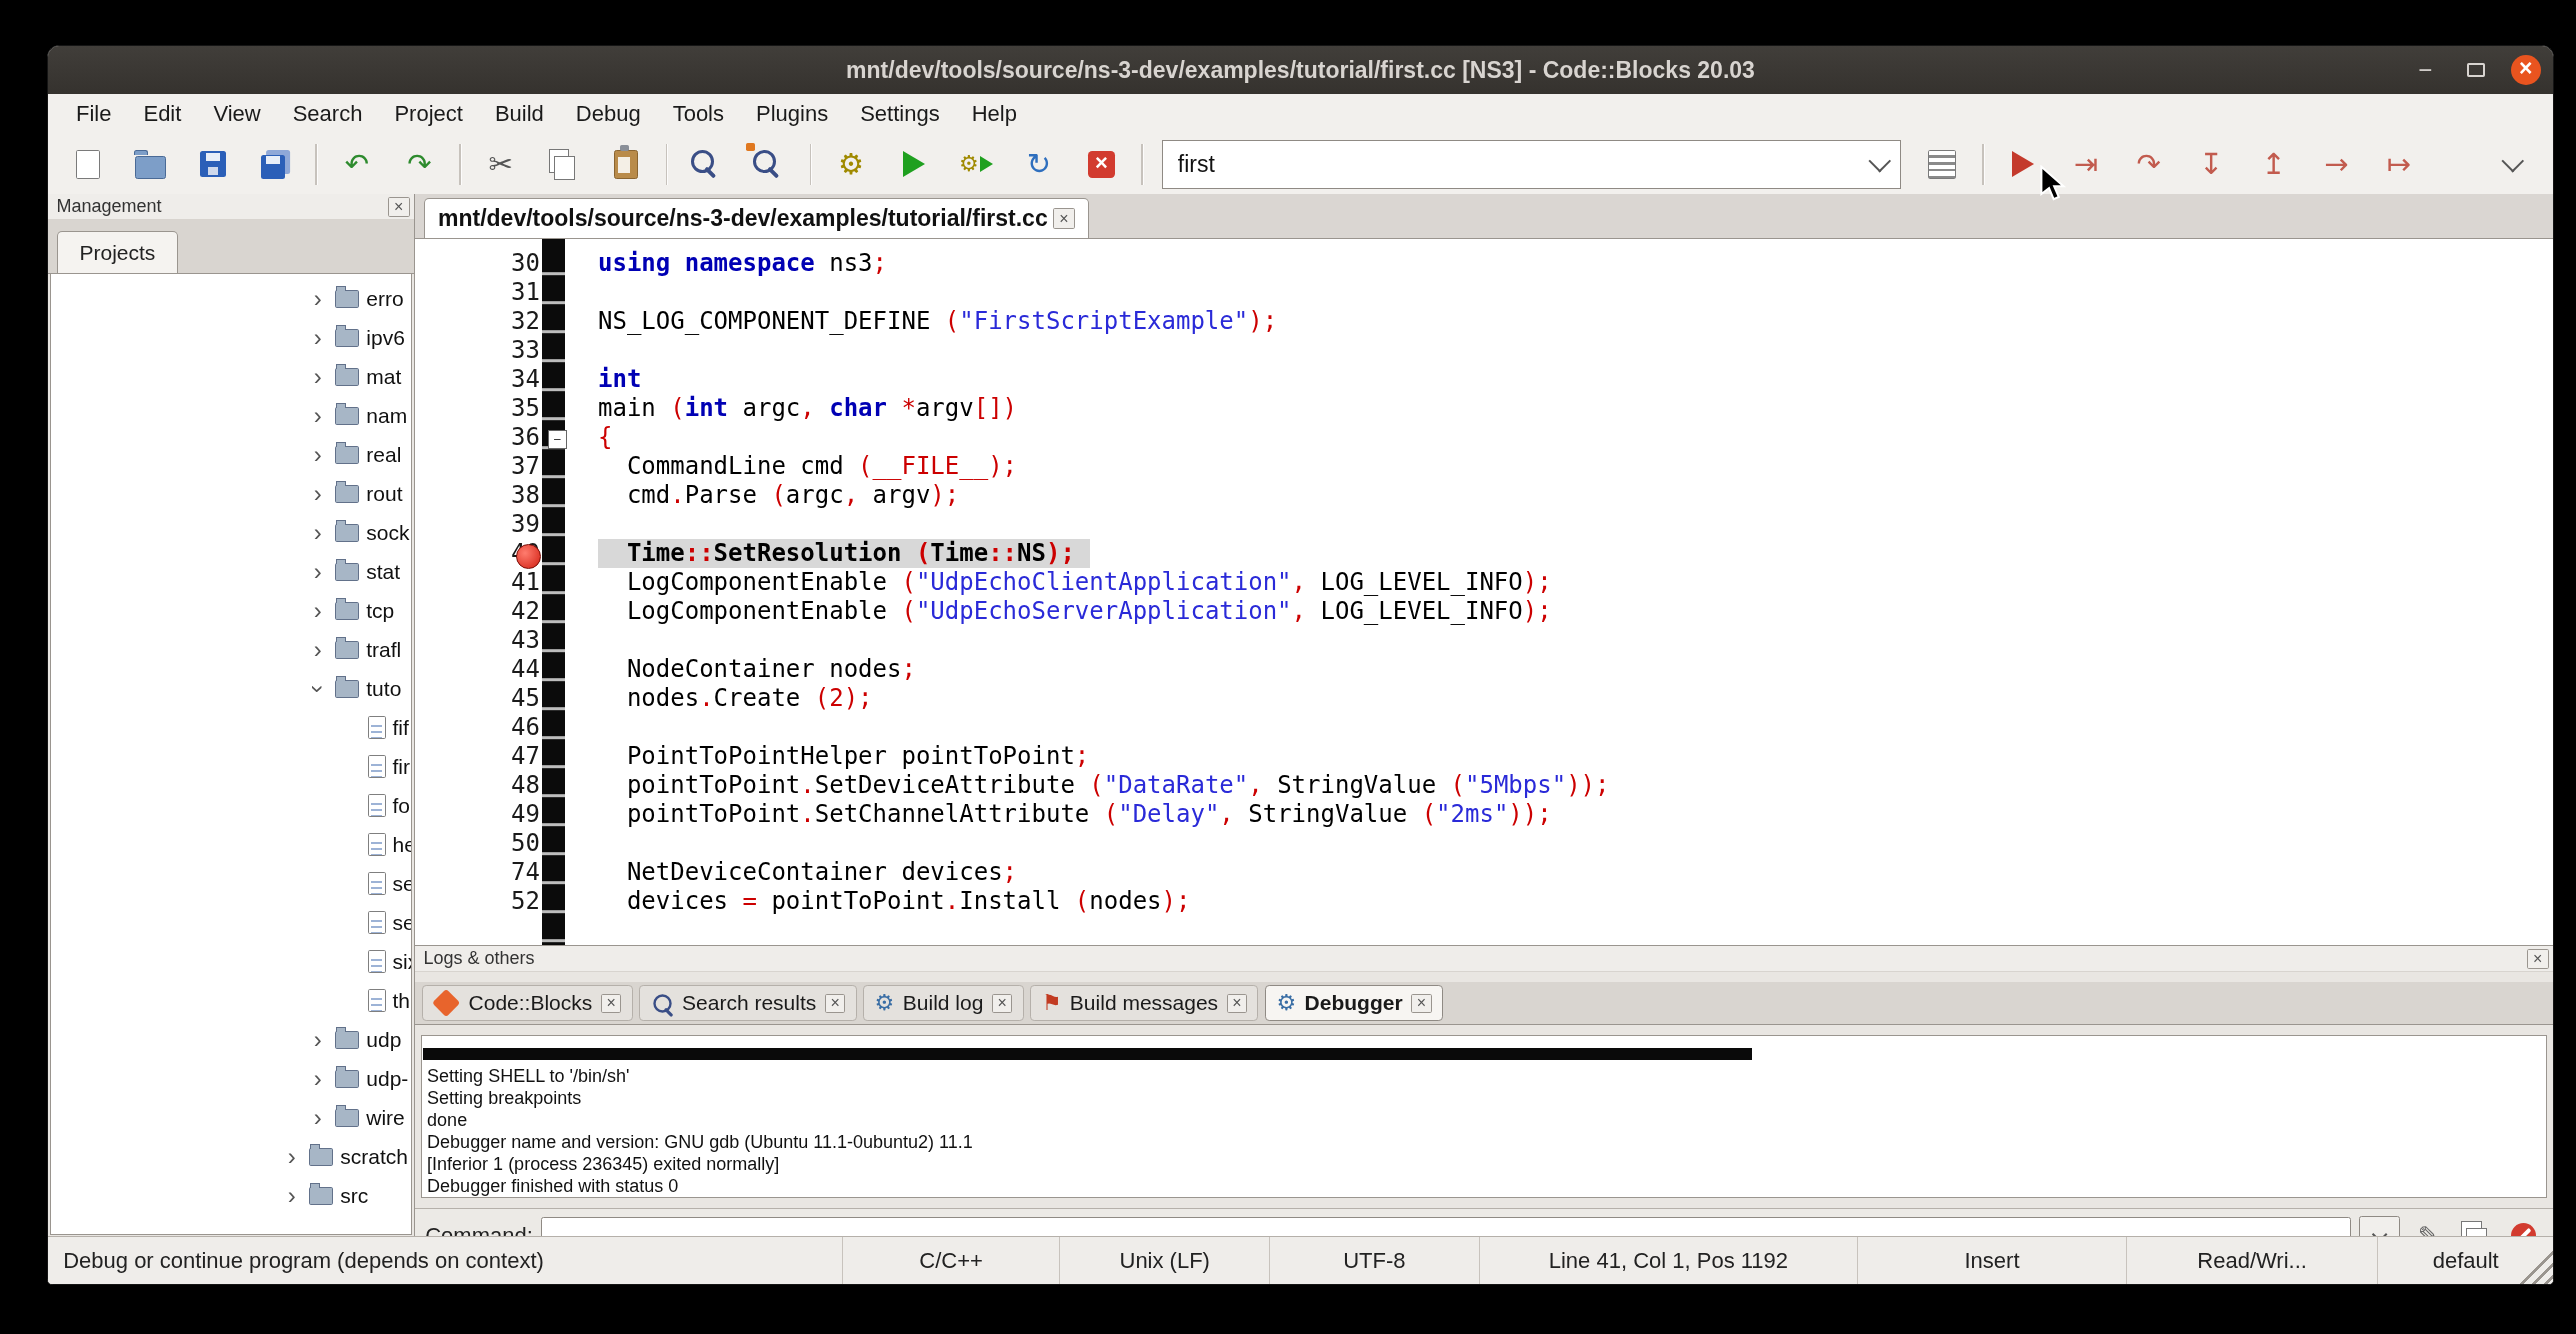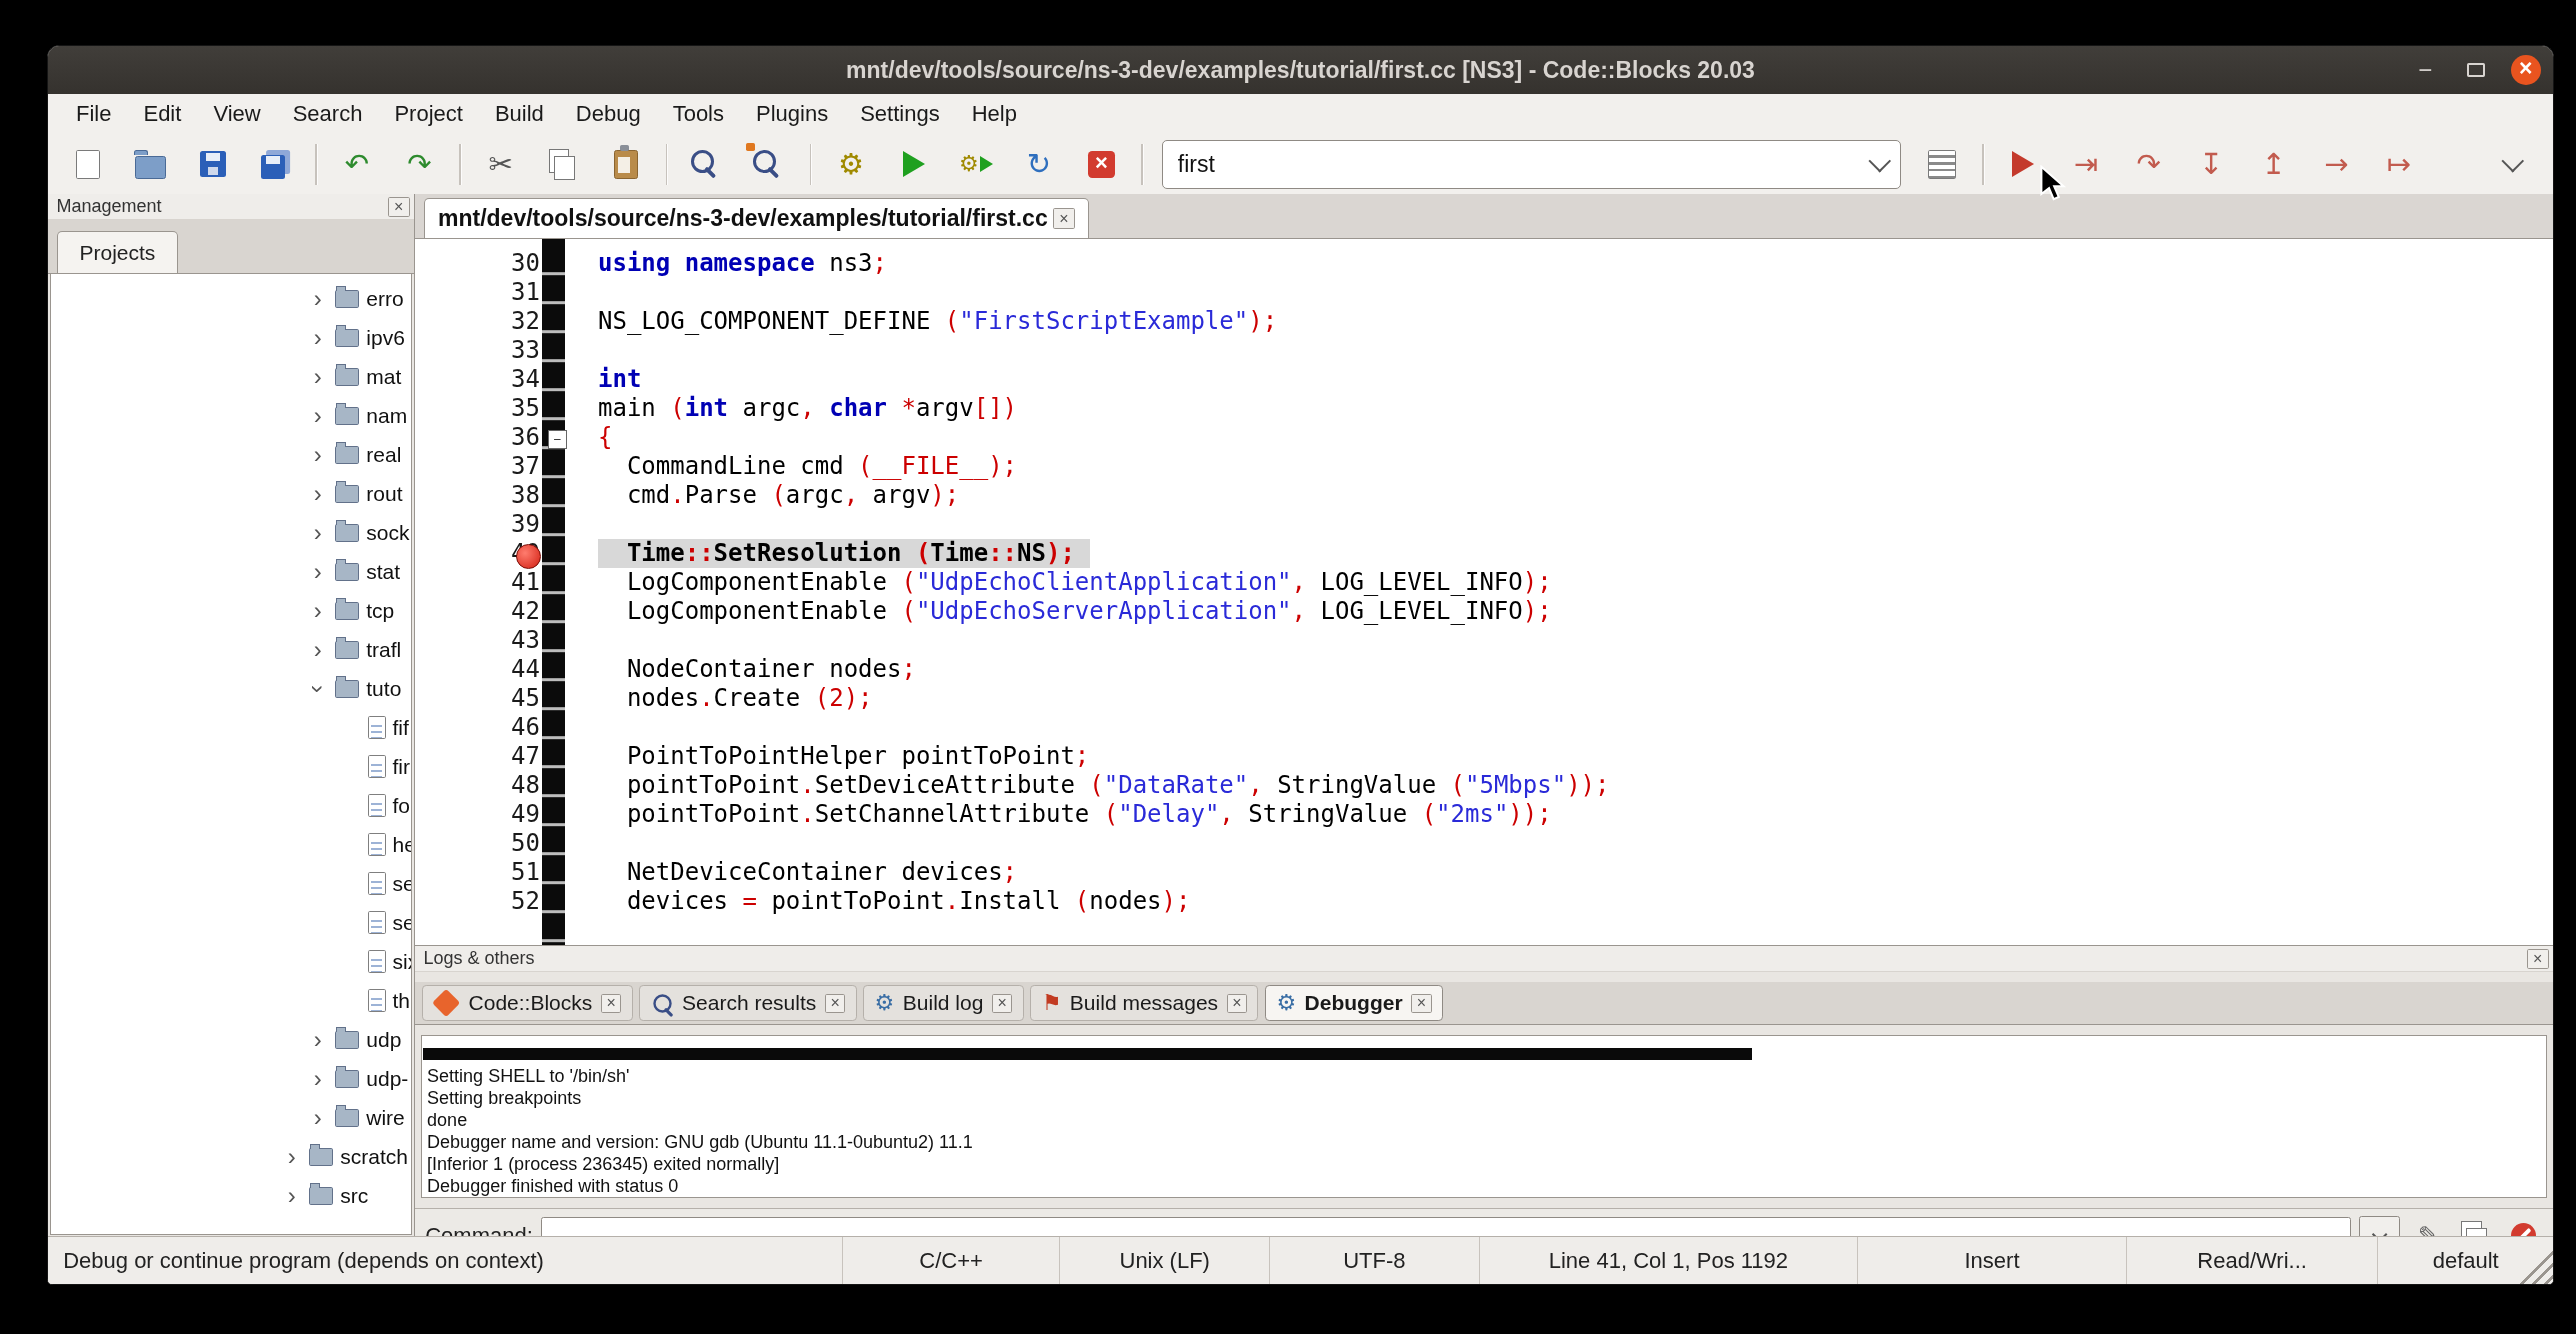--- a/index.html
+++ b/index.html
@@ -56,21 +56,21 @@
   .i-play.mini{border-left-width:13.5px;border-top-width:8.5px;border-bottom-width:8.5px;}
   .i-abort{width:27px;height:27px;background:#d23b2f;border-radius:4.2px;display:flex;align-items:center;justify-content:center;}
   .i-abort::before{content:"×";color:#fff;font-size:22px;font-weight:bold;line-height:1;margin-top:-1.7px;}
   .i-list{width:25.4px;height:27px;border:1.7px solid #7a7a7a;background:
           repeating-linear-gradient(180deg,#fff 0 4.2px,#8a8a8a 4.2px 6.8px) ;border-radius:1.7px;}
   .i-cb{width:20.3px;height:20.3px;background:#e8642c;border-radius:3.4px;transform:rotate(45deg);margin:0 3.4px;}
   .i-stop{width:25.4px;height:25.4px;border-radius:50%;background:#d23b2f;position:relative;}
   .i-stop::after{content:"";position:absolute;left:3.4px;top:11px;width:18.6px;height:4.2px;background:#fff;transform:rotate(-45deg);border-radius:1.7px;}
   .chevdown{width:13.5px;height:13.5px;border-right:2.5px solid #555;border-bottom:2.5px solid #555;transform:rotate(45deg);margin-top:-6.8px;}
   .chevdown.small{width:9.3px;height:9.3px;margin-top:-3.4px;}
-  .combo{width:737px;height:47px;margin:0 10.2px;background:#fff;border:0.8px solid #8f8a84;border-radius:5px;
+  .combo{width:737px;height:47px;margin:0 10.2px;background:#fff;border:0.8px solid #8f8a84;border-radius:0;
          display:flex;align-items:center;position:relative;}
   .combo-text{flex:1;padding-left:15.2px;font-size:23px;color:#111;}
   .combo-arrow{width:39px;display:flex;align-items:center;justify-content:center;}
   
   .dock{position:absolute;left:0;top:148px;right:0;bottom:47px;display:flex;background:#d9d5d0;}
   .management{flex:0 0 366px;display:flex;flex-direction:column;border-right:0.8px solid #9a958f;background:#e9e6e2;overflow:hidden;}
   .pane-head{height:25.4px;display:flex;align-items:center;background:#efedea;font-size:18px;color:#333;
              padding:0 8.5px;position:relative;border-bottom:0.8px solid #d8d4cf;flex:0 0 auto;}
   .pane-head .xbox{position:absolute;right:4.2px;top:2.5px;}
   .xbox{width:20.3px;height:18.6px;border:0.8px solid #9a958f;background:#f1efec;display:flex;align-items:center;justify-content:center;
@@ -430,21 +430,21 @@
                 <div class="codeline"><span class="ln">41</span><span class="ct"><span class="ct-in"><span class="tk-t">  LogComponentEnable </span><span class="tk-p">(</span><span class="tk-s">"UdpEchoClientApplication"</span><span class="tk-p">,</span><span class="tk-t"> LOG_LEVEL_INFO</span><span class="tk-p">);</span></span></span></div>
                 <div class="codeline"><span class="ln">42</span><span class="ct"><span class="ct-in"><span class="tk-t">  LogComponentEnable </span><span class="tk-p">(</span><span class="tk-s">"UdpEchoServerApplication"</span><span class="tk-p">,</span><span class="tk-t"> LOG_LEVEL_INFO</span><span class="tk-p">);</span></span></span></div>
                 <div class="codeline"><span class="ln">43</span><span class="ct"><span class="ct-in"></span></span></div>
                 <div class="codeline"><span class="ln">44</span><span class="ct"><span class="ct-in"><span class="tk-t">  NodeContainer nodes</span><span class="tk-p">;</span></span></span></div>
                 <div class="codeline"><span class="ln">45</span><span class="ct"><span class="ct-in"><span class="tk-t">  nodes</span><span class="tk-p">.</span><span class="tk-t">Create </span><span class="tk-p">(</span><span class="tk-p">2</span><span class="tk-p">);</span></span></span></div>
                 <div class="codeline"><span class="ln">46</span><span class="ct"><span class="ct-in"></span></span></div>
                 <div class="codeline"><span class="ln">47</span><span class="ct"><span class="ct-in"><span class="tk-t">  PointToPointHelper pointToPoint</span><span class="tk-p">;</span></span></span></div>
                 <div class="codeline"><span class="ln">48</span><span class="ct"><span class="ct-in"><span class="tk-t">  pointToPoint</span><span class="tk-p">.</span><span class="tk-t">SetDeviceAttribute </span><span class="tk-p">(</span><span class="tk-s">"DataRate"</span><span class="tk-p">,</span><span class="tk-t"> StringValue </span><span class="tk-p">(</span><span class="tk-s">"5Mbps"</span><span class="tk-p">));</span></span></span></div>
                 <div class="codeline"><span class="ln">49</span><span class="ct"><span class="ct-in"><span class="tk-t">  pointToPoint</span><span class="tk-p">.</span><span class="tk-t">SetChannelAttribute </span><span class="tk-p">(</span><span class="tk-s">"Delay"</span><span class="tk-p">,</span><span class="tk-t"> StringValue </span><span class="tk-p">(</span><span class="tk-s">"2ms"</span><span class="tk-p">));</span></span></span></div>
                 <div class="codeline"><span class="ln">50</span><span class="ct"><span class="ct-in"></span></span></div>
-                <div class="codeline"><span class="ln">51</span><span class="ct"><span class="ct-in"><span class="tk-t">  NetDeviceContainer devices</span><span class="tk-p">;</span></span></span></div>
+                <div class="codeline"><span class="ln">74</span><span class="ct"><span class="ct-in"><span class="tk-t">  NetDeviceContainer devices</span><span class="tk-p">;</span></span></span></div>
                 <div class="codeline"><span class="ln">52</span><span class="ct"><span class="ct-in"><span class="tk-t">  devices </span><span class="tk-p">=</span><span class="tk-t"> pointToPoint</span><span class="tk-p">.</span><span class="tk-t">Install </span><span class="tk-p">(</span><span class="tk-t">nodes</span><span class="tk-p">);</span></span></span></div>
               </div>
             <div class="breakpoint" style="top: 305px;"></div>
             <div class="foldbox" style="top: 191px;"></div>
           </div>
         </div>
 
         <div class="logs">
           <div class="pane-head">
             <span>Logs &amp; others</span>

